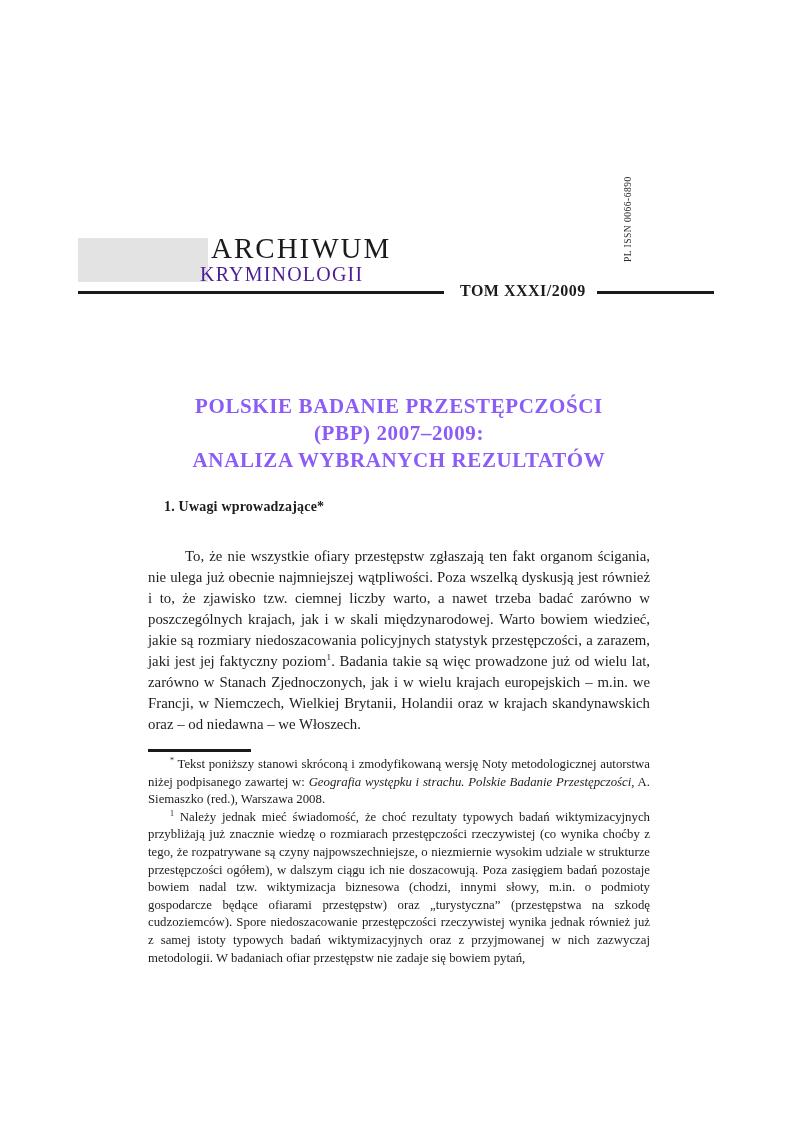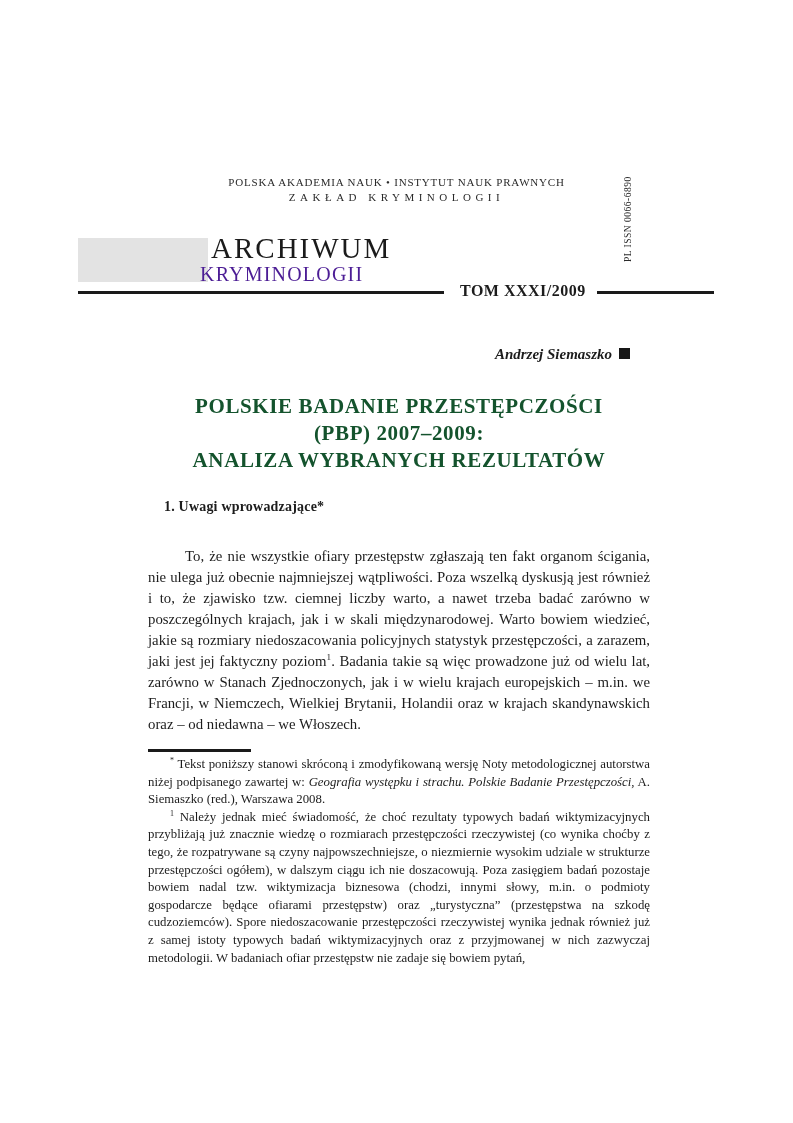--- a/index.html
+++ b/index.html
@@ -127,21 +127,21 @@
   .article-title {
     position: absolute;
     top: 393px;
     left: 108px;
     width: 582px;
     text-align: center;
     font-size: 21px;
     font-weight: bold;
     letter-spacing: 0.6px;
     line-height: 27px;
-    color: #14532d;
+    color: #8b5cf6;
   }
 
   
   .section-heading {
     position: absolute;
     top: 499px;
     left: 148px;
     width: 502px;
     font-size: 14px;
     font-weight: bold;
@@ -187,38 +187,31 @@
     text-align: justify;
     text-indent: 22px;
     margin: 0;
   }
 </style>
 </head>
 <body>
 
 <div class="page">
 
-  <div class="inst-header">
-    <div class="inst-line1">POLSKA AKADEMIA NAUK • INSTYTUT NAUK PRAWNYCH</div>
-    <div class="inst-line2">ZAKŁAD KRYMINOLOGII</div>
-  </div>
 
   <div class="issn">PL ISSN 0066-6890</div>
 
   <div class="logo-box"></div>
   <div class="journal-line1">ARCHIWUM</div>
   <div class="journal-line2">KRYMINOLOGII</div>
 
   <div class="rule-left"></div>
   <div class="volume">TOM XXXI/2009</div>
   <div class="rule-right"></div>
 
-  <div class="author-row">
-    <span>Andrzej Siemaszko</span><span class="author-square"></span>
-  </div>
 
   <div class="article-title">
     <div>POLSKIE BADANIE PRZESTĘPCZOŚCI</div>
     <div>(PBP) 2007–2009:</div>
     <div>ANALIZA WYBRANYCH REZULTATÓW</div>
   </div>
 
   <div class="section-heading">1. Uwagi wprowadzające*</div>
 
   <div class="body-text"><span>To, że nie wszystkie ofiary przestępstw zgłaszają ten fakt organom ścigania, nie ulega już obecnie najmniejszej wątpliwości. Poza wszelką dyskusją jest również i to, że zjawisko tzw. ciemnej liczby warto, a nawet trzeba badać zarówno w poszczególnych krajach, jak i w skali międzynarodowej. Warto bowiem wiedzieć, jakie są rozmiary niedoszacowania policyjnych statystyk przestępczości, a zarazem, jaki jest jej faktyczny poziom</span><sup>1</sup><span>. Badania takie są więc prowadzone już od wielu lat, zarówno w Stanach Zjednoczonych, jak i w wielu krajach europejskich – m.in. we Francji, w Niemczech, Wielkiej Brytanii, Holandii oraz w krajach skandynawskich oraz – od niedawna – we Włoszech.</span></div>

